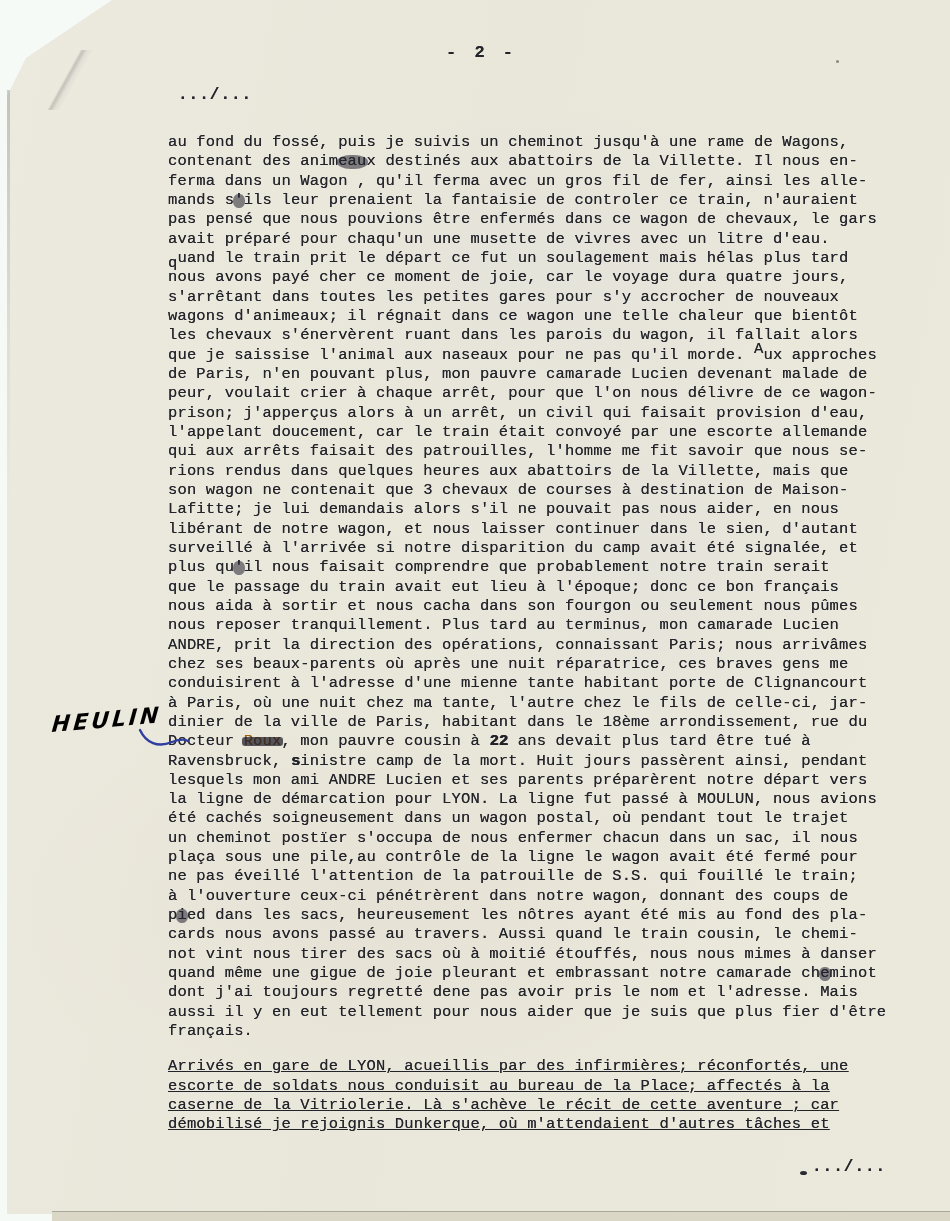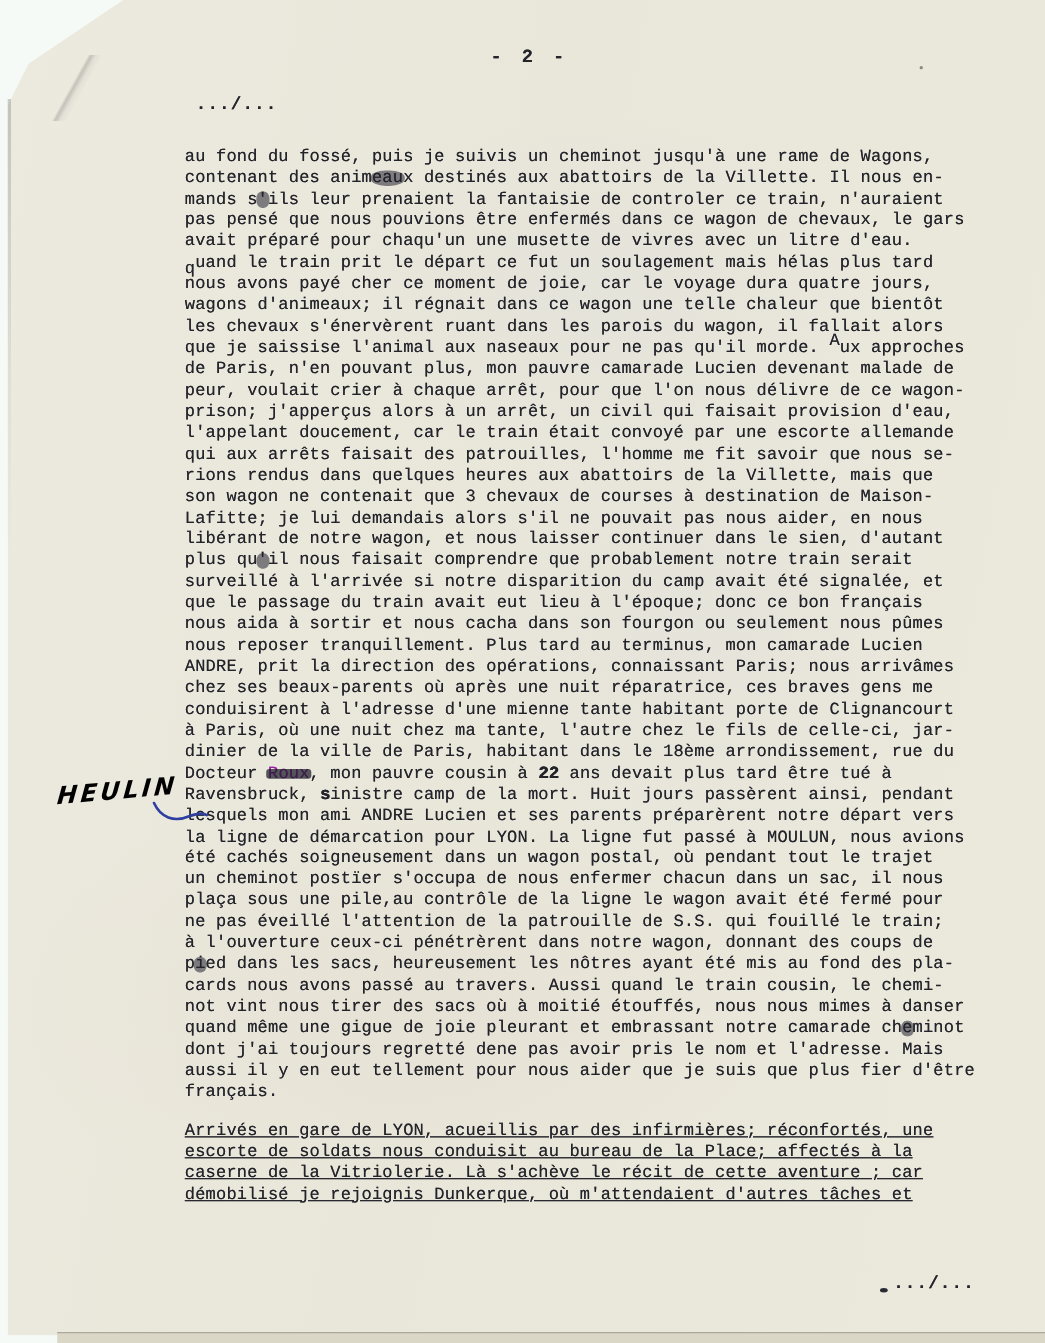--- a/index.html
+++ b/index.html
@@ -57,21 +57,21 @@
   .paragraph + .paragraph { margin-top: 16px; text-decoration: underline; }
   .line { white-space: pre; }
   .seg-sub { display: inline-block; transform: translateY(5px); }
   .seg-sup { display: inline-block; transform: translateY(-6px); }
   .seg-bold { font-weight: bold; text-shadow: 0.6px 0 0 currentColor, 0 0 0.5px rgba(35,35,45,0.75); }
   .seg-over { position: relative; display: inline-block; text-align: center; }
   .seg-over::after {
     content: ""; position: absolute; left: -1px; right: -1px; top: 14%; bottom: 12%;
     background: rgba(35,35,48,0.55); border-radius: 45%; filter: blur(0.6px);
   }
-  .seg-struck { position: relative; display: inline-block; color: #a21caf; }
+  .seg-struck { position: relative; display: inline-block; color: #a16207; }
   .seg-struck::after {
     content: ""; position: absolute; left: -2px; right: -2px; top: 26%; height: 48%;
     background: rgba(28,28,42,0.72); border-radius: 3px; filter: blur(0.7px);
   }
   .margin-note {
     position: absolute; left: 52px; top: 712px;
     font-family: "DejaVu Sans", sans-serif;
     font-style: italic; font-weight: bold;
     font-size: 22px; letter-spacing: 3px;
     transform: rotate(-5deg) skewX(-10deg);
@@ -90,39 +90,41 @@
 <div class="edge-shadow"></div>
 <div class="under-sheet"></div>
 
 <div class="typed page-number">- 2 -</div>
 <div class="typed cont-top">.../...</div>
 
 <div class="typed body-text">
     <div class="paragraph">
       <div class="line"><span>au fond du fossé, puis je suivis un cheminot jusqu'à une rame de Wagons,</span></div>
       <div class="line"><span>contenant des anim</span><span class="seg-over">eau</span><span>x destinés aux abattoirs de la Villette. Il nous en-</span></div>
+      <div class="line"><span>ferma dans un Wagon , qu'il ferma avec un gros fil de fer, ainsi les alle-</span></div>
       <div class="line"><span>mands s</span><span class="seg-over">'</span><span>ils leur prenaient la fantaisie de controler ce train, n'auraient</span></div>
       <div class="line"><span>pas pensé que nous pouvions être enfermés dans ce wagon de chevaux, le gars</span></div>
       <div class="line"><span>avait préparé pour chaqu'un une musette de vivres avec un litre d'eau.</span></div>
       <div class="line"><span class="seg-sub">q</span><span>uand le train prit le départ ce fut un soulagement mais hélas plus tard</span></div>
       <div class="line"><span>nous avons payé cher ce moment de joie, car le voyage dura quatre jours,</span></div>
+      <div class="line"><span>s'arrêtant dans toutes les petites gares pour s'y accrocher de nouveaux</span></div>
       <div class="line"><span>wagons d'animeaux; il régnait dans ce wagon une telle chaleur que bientôt</span></div>
       <div class="line"><span>les chevaux s'énervèrent ruant dans les parois du wagon, il fallait alors</span></div>
       <div class="line"><span>que je saissise l'animal aux naseaux pour ne pas qu'il morde. </span><span class="seg-sup">A</span><span>ux approches</span></div>
       <div class="line"><span>de Paris, n'en pouvant plus, mon pauvre camarade Lucien devenant malade de</span></div>
       <div class="line"><span>peur, voulait crier à chaque arrêt, pour que l'on nous délivre de ce wagon-</span></div>
       <div class="line"><span>prison; j'apperçus alors à un arrêt, un civil qui faisait provision d'eau,</span></div>
       <div class="line"><span>l'appelant doucement, car le train était convoyé par une escorte allemande</span></div>
       <div class="line"><span>qui aux arrêts faisait des patrouilles, l'homme me fit savoir que nous se-</span></div>
       <div class="line"><span>rions rendus dans quelques heures aux abattoirs de la Villette, mais que</span></div>
       <div class="line"><span>son wagon ne contenait que 3 chevaux de courses à destination de Maison-</span></div>
       <div class="line"><span>Lafitte; je lui demandais alors s'il ne pouvait pas nous aider, en nous</span></div>
       <div class="line"><span>libérant de notre wagon, et nous laisser continuer dans le sien, d'autant</span></div>
+      <div class="line"><span>surveillé à l'arrivée si notre disparition du camp avait été signalée, et</span></div>
       <div class="line"><span>plus qu</span><span class="seg-over">'</span><span>il nous faisait comprendre que probablement notre train serait</span></div>
-      <div class="line"><span>surveillé à l'arrivée si notre disparition du camp avait été signalée, et</span></div>
       <div class="line"><span>que le passage du train avait eut lieu à l'époque; donc ce bon français</span></div>
       <div class="line"><span>nous aida à sortir et nous cacha dans son fourgon ou seulement nous pûmes</span></div>
       <div class="line"><span>nous reposer tranquillement. Plus tard au terminus, mon camarade Lucien</span></div>
       <div class="line"><span>ANDRE, prit la direction des opérations, connaissant Paris; nous arrivâmes</span></div>
       <div class="line"><span>chez ses beaux-parents où après une nuit réparatrice, ces braves gens me</span></div>
       <div class="line"><span>conduisirent à l'adresse d'une mienne tante habitant porte de Clignancourt</span></div>
       <div class="line"><span>à Paris, où une nuit chez ma tante, l'autre chez le fils de celle-ci, jar-</span></div>
       <div class="line"><span>dinier de la ville de Paris, habitant dans le 18ème arrondissement, rue du</span></div>
       <div class="line"><span>Docteur </span><span class="seg-struck">Roux</span><span>, mon pauvre cousin à </span><span class="seg-bold">22</span><span> ans devait plus tard être tué à</span></div>
       <div class="line"><span>Ravensbruck, </span><span class="seg-bold">s</span><span>inistre camp de la mort. Huit jours passèrent ainsi, pendant</span></div>

